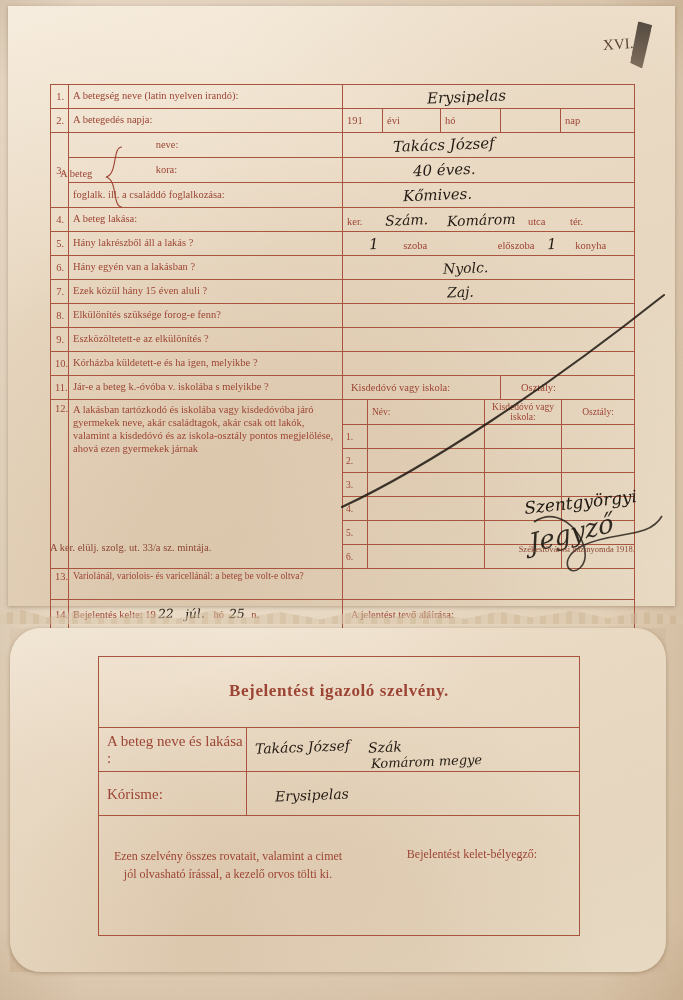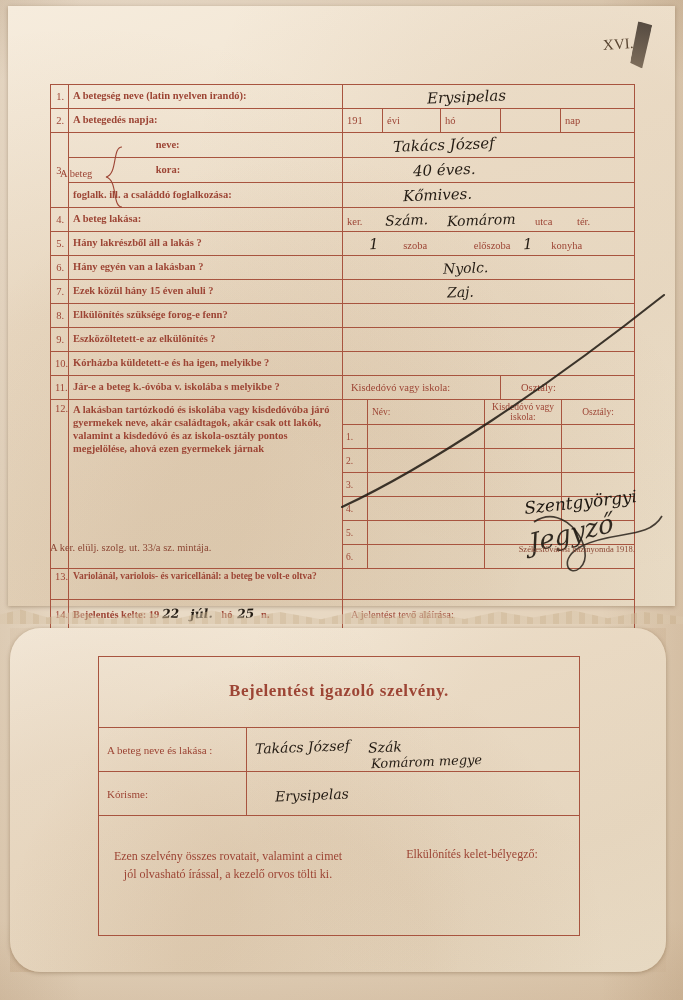--- a/index.html
+++ b/index.html
@@ -72,21 +72,21 @@
     color:#9d4535;
     font-size:10.5px;
     table-layout:fixed;
   }
   table.form td{
     border:1px solid #a8543f;
     padding:2px 4px;
     vertical-align:middle;
     height:19px;
   }
-  td.lbl{font-size:10.5px;line-height:1.18;font-weight:bold;}
+  td.lbl{font-size:10.5px;line-height:1.18;}
   td.num{width:16px;text-align:right;padding-right:2px;vertical-align:top;}
   .valcell{position:relative;}
 
   
   .hw{
     font-family:"DejaVu Serif", serif;
     color:#241c14;
     font-style:italic;
     font-size:14px;
     transform:rotate(-2.2deg);
@@ -137,21 +137,21 @@
     color:#9d4535;font-size:17px;font-weight:bold;letter-spacing:.6px;
   }
   .b-row{
     position:absolute;left:0;right:0;border-top:1.2px solid #a8543f;
     height:38px;
   }
   .b-row .bl{
     position:absolute;left:0;top:0;height:100%;width:148px;
     border-right:1.2px solid #a8543f;
     display:flex;align-items:center;padding-left:8px;
-    color:#9d4535;font-size:11px;box-sizing:border-box;
+    color:#9d4535;font-size:15px;box-sizing:border-box;
   }
   .b-note{
     position:absolute;left:14px;top:190px;width:230px;
     color:#9d4535;font-size:12px;line-height:1.5;text-align:center;
   }
   .b-stamp{
     position:absolute;left:268px;top:190px;width:210px;
     color:#9d4535;font-size:12px;text-align:center;
   }
 
@@ -232,32 +232,32 @@
       </td>
     </tr>
 
     <tr>
       <td class="num">4.</td>
       <td class="lbl">A beteg lakása:</td>
       <td class="valcell" colspan="5">
         <span>ker.</span>
         <span class="hw" style="margin-left:20px">Szám.</span>
         <span class="hw" style="margin-left:16px">Komárom</span>
-        <span style="margin-left:17px">utca</span>
+        <span style="margin-left:10px">utca</span>
         <span style="margin-left:22px">tér.</span>
       </td>
     </tr>
 
     <tr>
       <td class="num">5.</td>
       <td class="lbl">Hány lakrészből áll a lakás ?</td>
       <td class="valcell" colspan="5">
         <span class="hw b" style="margin-left:22px">1</span>
         <span style="margin-left:22px">szoba</span>
-        <span style="margin-left:44px">előszoba</span>
+        <span style="margin-left:68px">előszoba</span>
         <span class="hw b" style="margin-left:10px">1</span>
         <span style="margin-left:16px">konyha</span>
       </td>
     </tr>
 
     <tr>
       <td class="num">6.</td>
       <td class="lbl">Hány egyén van a lakásban ?</td>
       <td class="valcell" colspan="5">
         <span class="hw" style="margin-left:96px">Nyolc.</span>
@@ -418,15 +418,15 @@
     <div class="b-row" style="top:114px;height:44px">
       <div class="bl">Kórisme:</div>
       <div style="position:absolute;left:176px;top:14px">
         <span class="hw">Erysipelas</span>
       </div>
     </div>
 
     <div style="position:absolute;left:0;right:0;top:158px;border-top:1.2px solid #a8543f"></div>
 
     <div class="b-note">Ezen szelvény összes rovatait, valamint a cimet jól olvasható írással, a kezelő orvos tölti ki.</div>
-    <div class="b-stamp">Elkülönítés kelet-bélyegző:</div>
+    <div class="b-stamp">Bejelentést kelet-bélyegző:</div>
   </div>
 </div>
 
 </body></html>

